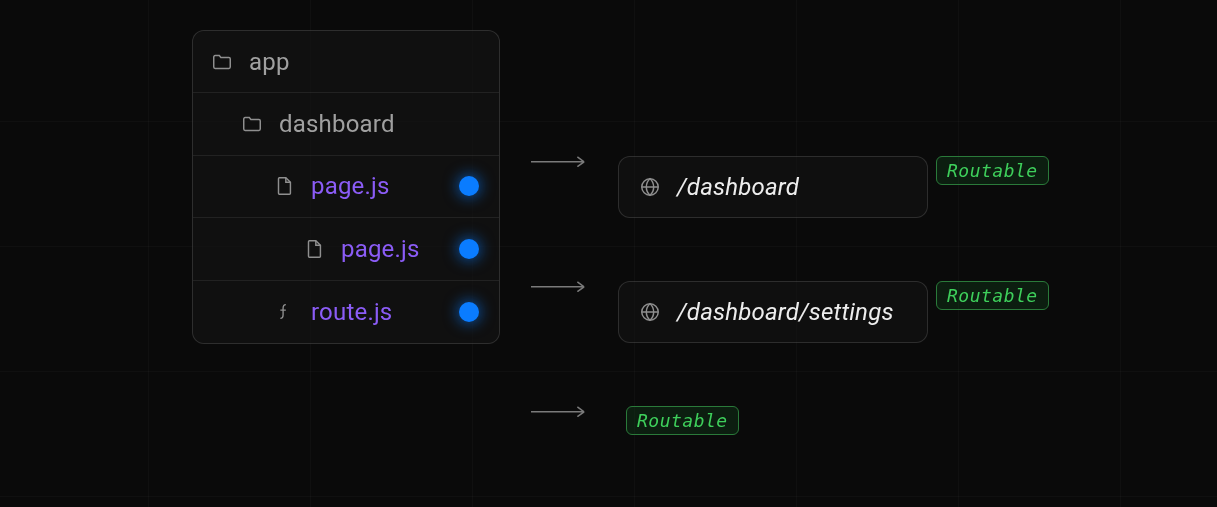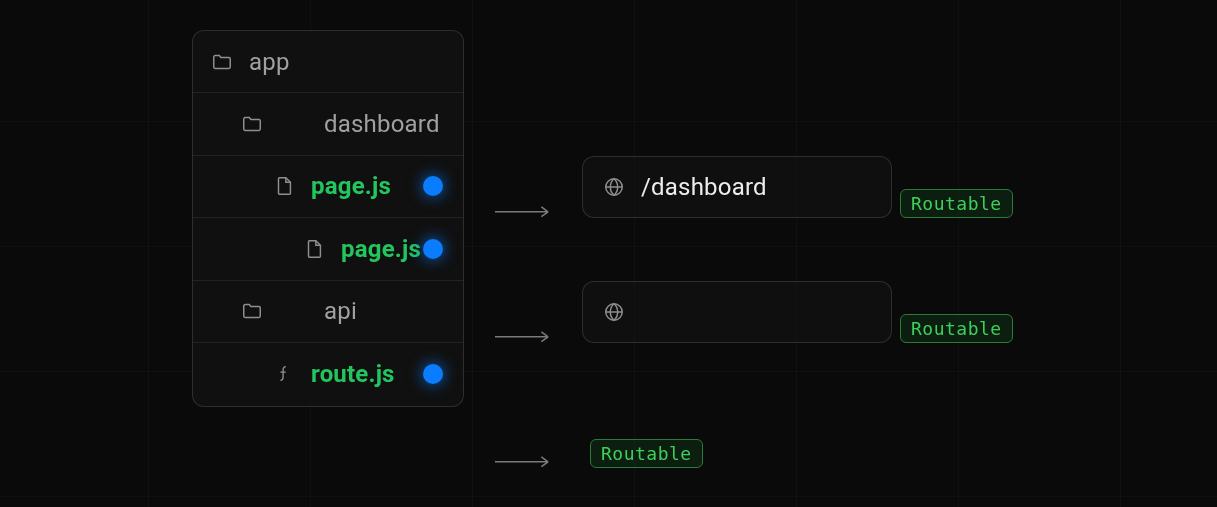--- a/index.html
+++ b/index.html
@@ -28,81 +28,82 @@
     }
 
     .container {
       position: relative;
       display: flex;
       align-items: flex-start;
       padding: 30px 0 0 192px;
     }
 
     .tree {
-      width: 272px;
+      width: 308px;
       border: 1px solid rgba(255,255,255,0.13);
       border-radius: 12px;
       background: rgba(20,20,20,0.6);
       overflow: hidden;
     }
 
     .tree-row {
       display: flex;
       align-items: center;
       height: 62.5px;
       padding: 0 18px;
       border-bottom: 1px solid rgba(255,255,255,0.08);
       position: relative;
     }
     .tree-row:first-child { height: 62px; }
     .tree-row:last-child { border-bottom: none; }
 
     .tree-row.depth-0 { padding-left: 18px; }
-    .tree-row.depth-1 { padding-left: 48px; gap: 45px; }
+    .tree-row.depth-1 { padding-left: 48px; }
     .tree-row.depth-2 { padding-left: 80px; }
     .tree-row.depth-3 { padding-left: 110px; }
 
     .icon {
       width: 22px;
       height: 22px;
       flex-shrink: 0;
       margin-right: 16px;
       color: #8f8f8f;
     }
     .icon svg { width: 100%; height: 100%; display: block; }
 
     .label {
       font-size: 24px;
       color: #a0a0a0;
       letter-spacing: 0.2px;
     }
     .label.strong {
-      color: #22c55e;
-      font-weight: 700;
+      color: #8b5cf6;
+      font-weight: 400;
     }
 
     .dot {
       position: absolute;
       right: 20px;
       width: 20px;
       height: 20px;
       border-radius: 50%;
       background: #0a7cff;
       box-shadow: 0 0 14px 2px rgba(10,124,255,0.55);
     }
 
     .mappings {
       display: flex;
       flex-direction: column;
     }
 
     .map-row {
       display: flex;
-      align-items: flex-end;
+      align-items: flex-start;
       height: 62.5px;
+      font-style: italic;
     }
 
     .spacer { height: 62.5px; }
     .spacer:first-child { height: 63px; }
 
     .arrow {
       width: 58px;
       margin: 0 30px 0 30px;
       color: #7a7a7a;
       flex-shrink: 0;
@@ -190,28 +191,20 @@
       <span class="icon">
         <svg viewBox="0 0 24 24" fill="none" stroke="currentColor" stroke-width="1.6">
             <path d="M14 3H7a1 1 0 0 0-1 1v16a1 1 0 0 0 1 1h11a1 1 0 0 0 1-1V8l-5-5Z"></path>
             <path d="M14 3v5h5"></path>
           </svg>
       </span>
       <span class="label strong">page.js</span>
       <span class="dot"></span>
     </div>
 
-    <div class="tree-row depth-1">
-      <span class="icon">
-        <svg viewBox="0 0 24 24" fill="none" stroke="currentColor" stroke-width="1.6">
-            <path d="M3 6.5A1.5 1.5 0 0 1 4.5 5h4.6l1.6 2H19.5A1.5 1.5 0 0 1 21 8.5v9A1.5 1.5 0 0 1 19.5 19h-15A1.5 1.5 0 0 1 3 17.5v-11Z"></path>
-          </svg>
-      </span>
-      <span class="label">api</span>
-    </div>
 
     <div class="tree-row depth-2">
       <span class="icon">
         <svg viewBox="0 0 24 24" fill="none" stroke="currentColor" stroke-width="1.5">
             <path d="M14 4c-2.4 0-3 1.5-3 4v2H8m3 0v5c0 2.5-.6 4-3 4m3-9h3"></path>
           </svg>
       </span>
       <span class="label strong">route.js</span>
       <span class="dot"></span>
     </div>
@@ -248,20 +241,21 @@
             <path d="M1 6h55m0 0-7-5m7 5-7 5"></path>
           </svg>
       </span>
       <div class="url-box">
         <span class="globe">
           <svg viewBox="0 0 24 24" fill="none" stroke="currentColor" stroke-width="1.6">
               <circle cx="12" cy="12" r="9"></circle>
               <path d="M3 12h18M12 3c2.8 2.4 4 5.6 4 9s-1.2 6.6-4 9c-2.8-2.4-4-5.6-4-9s1.2-6.6 4-9Z"></path>
             </svg>
         </span>
+        <span class="url">/dashboard/settings</span>
       </div>
       <span class="badge">Routable</span>
     </div>
 
     <div class="spacer"></div>
 
     <div class="map-row">
       <span class="arrow">
         <svg viewBox="0 0 60 12" fill="none" stroke="currentColor" stroke-width="1.6">
             <path d="M1 6h55m0 0-7-5m7 5-7 5"></path>

